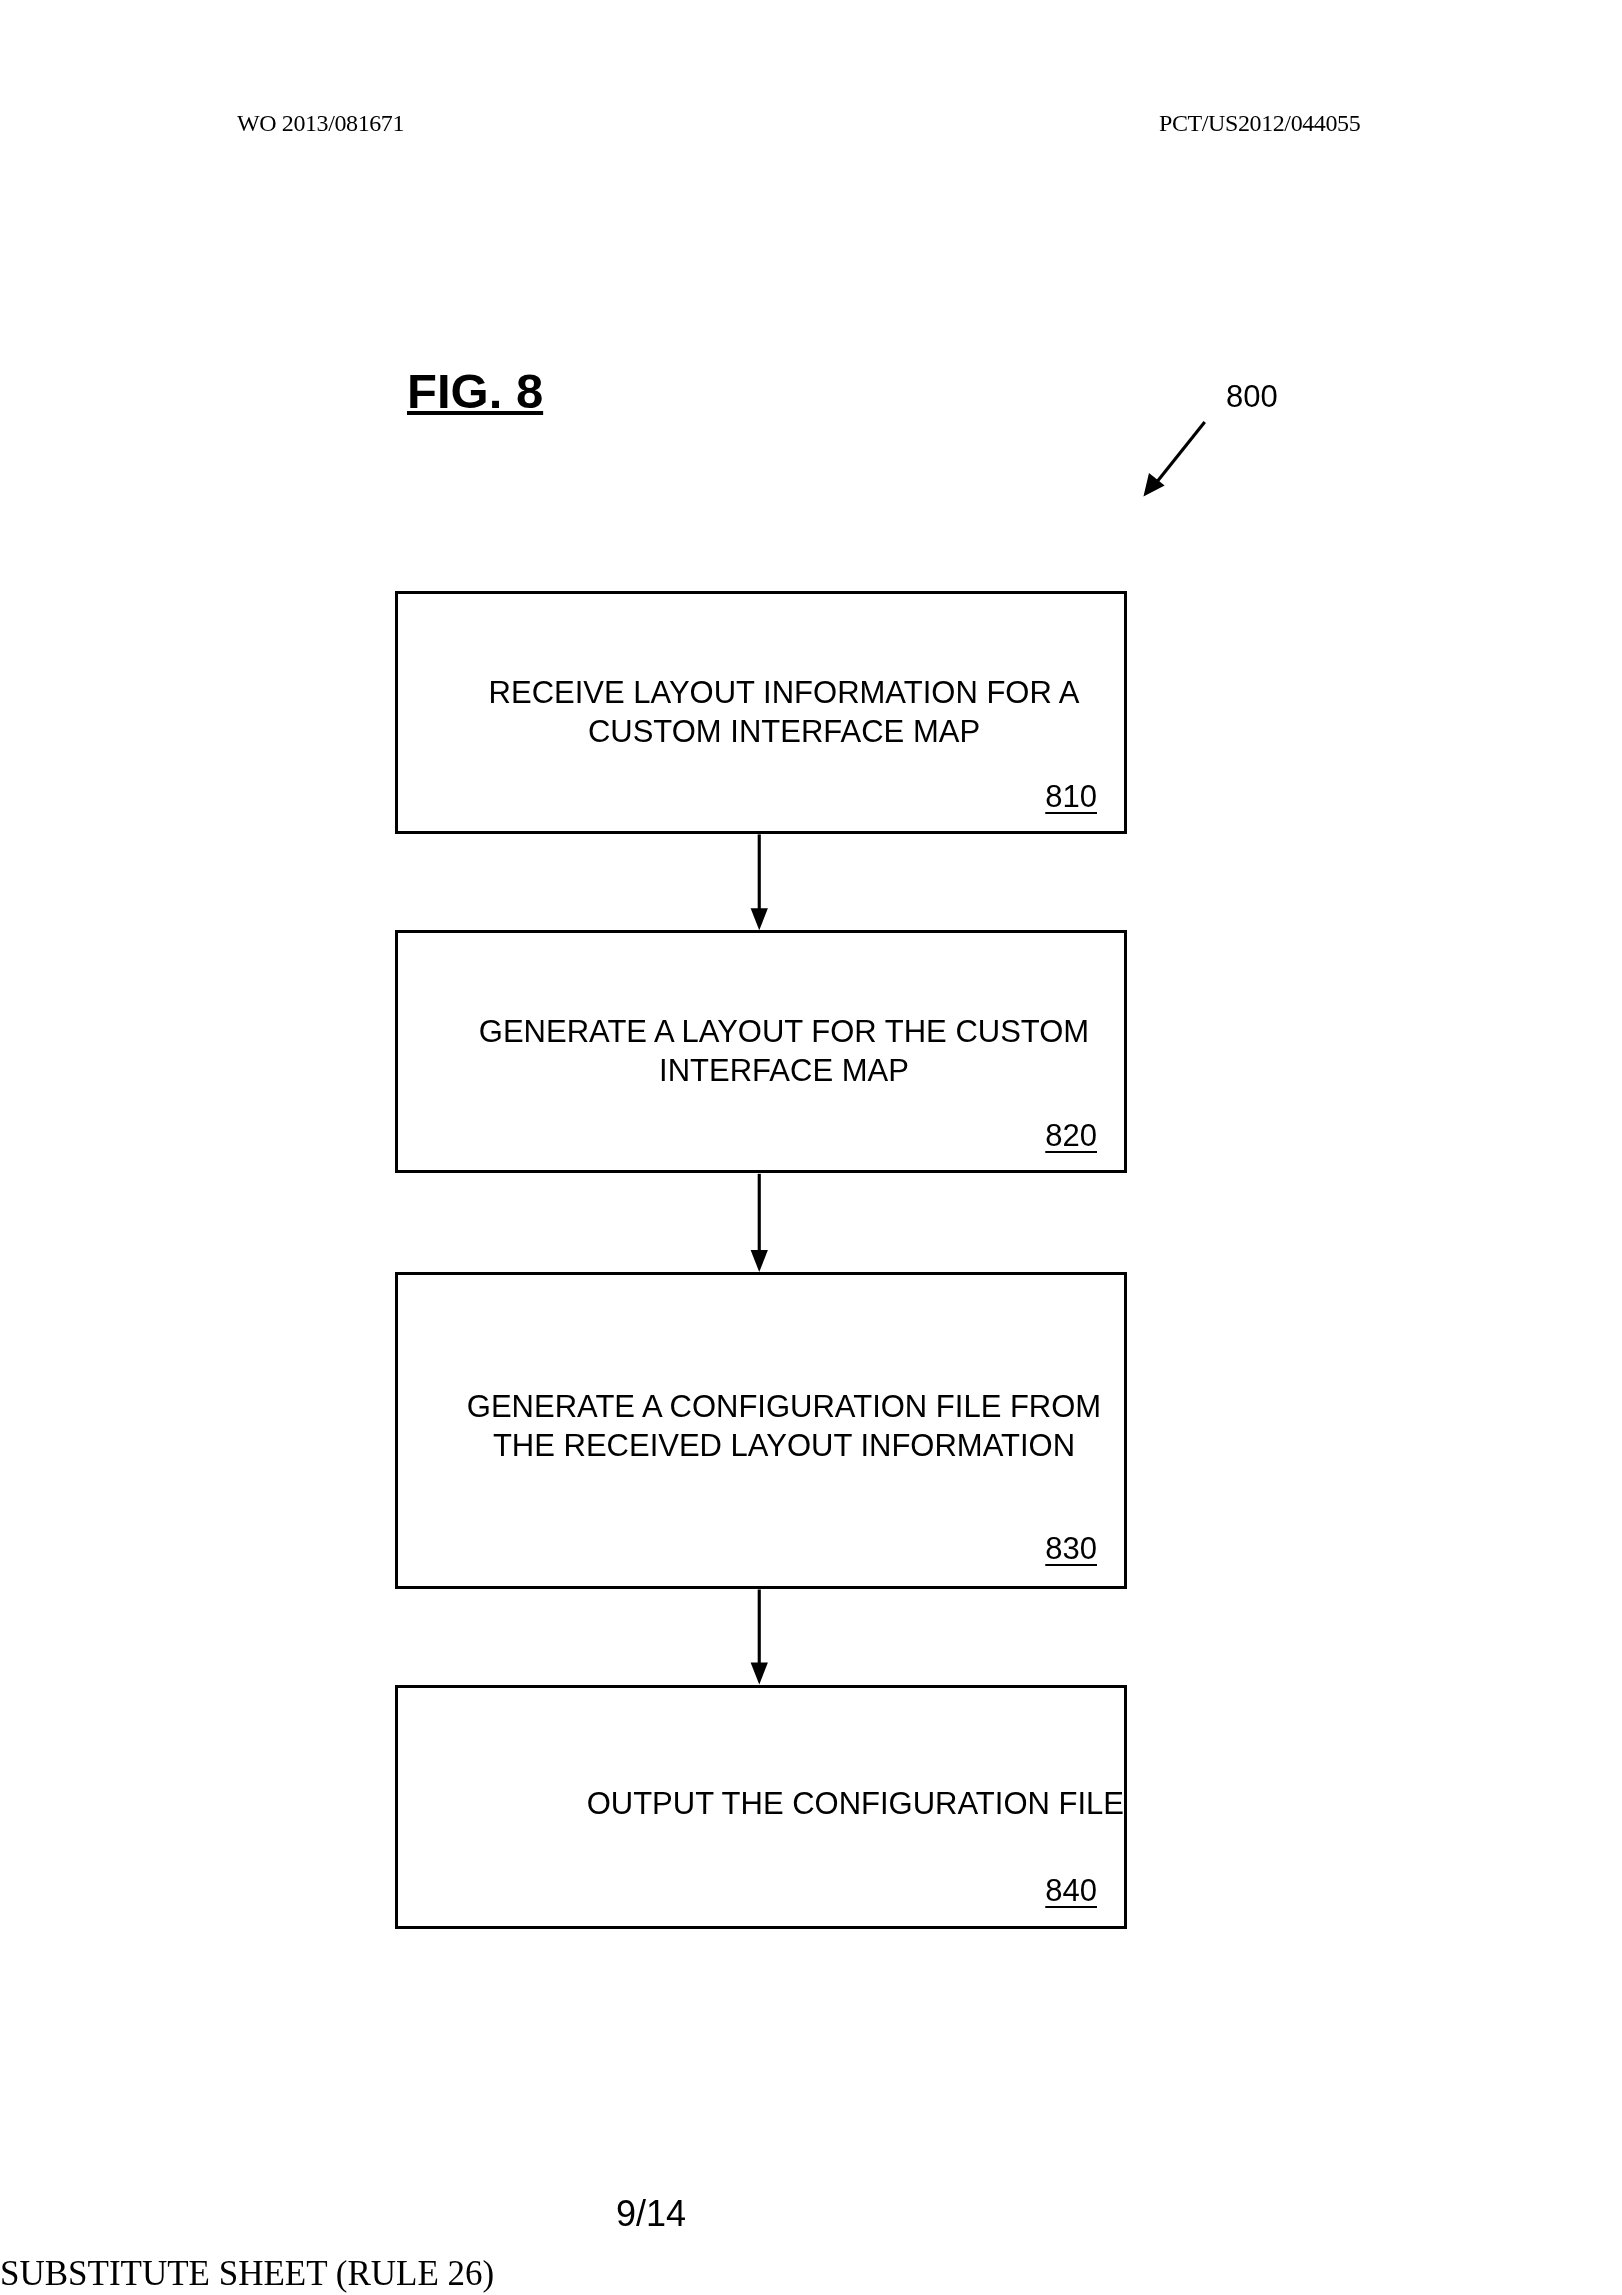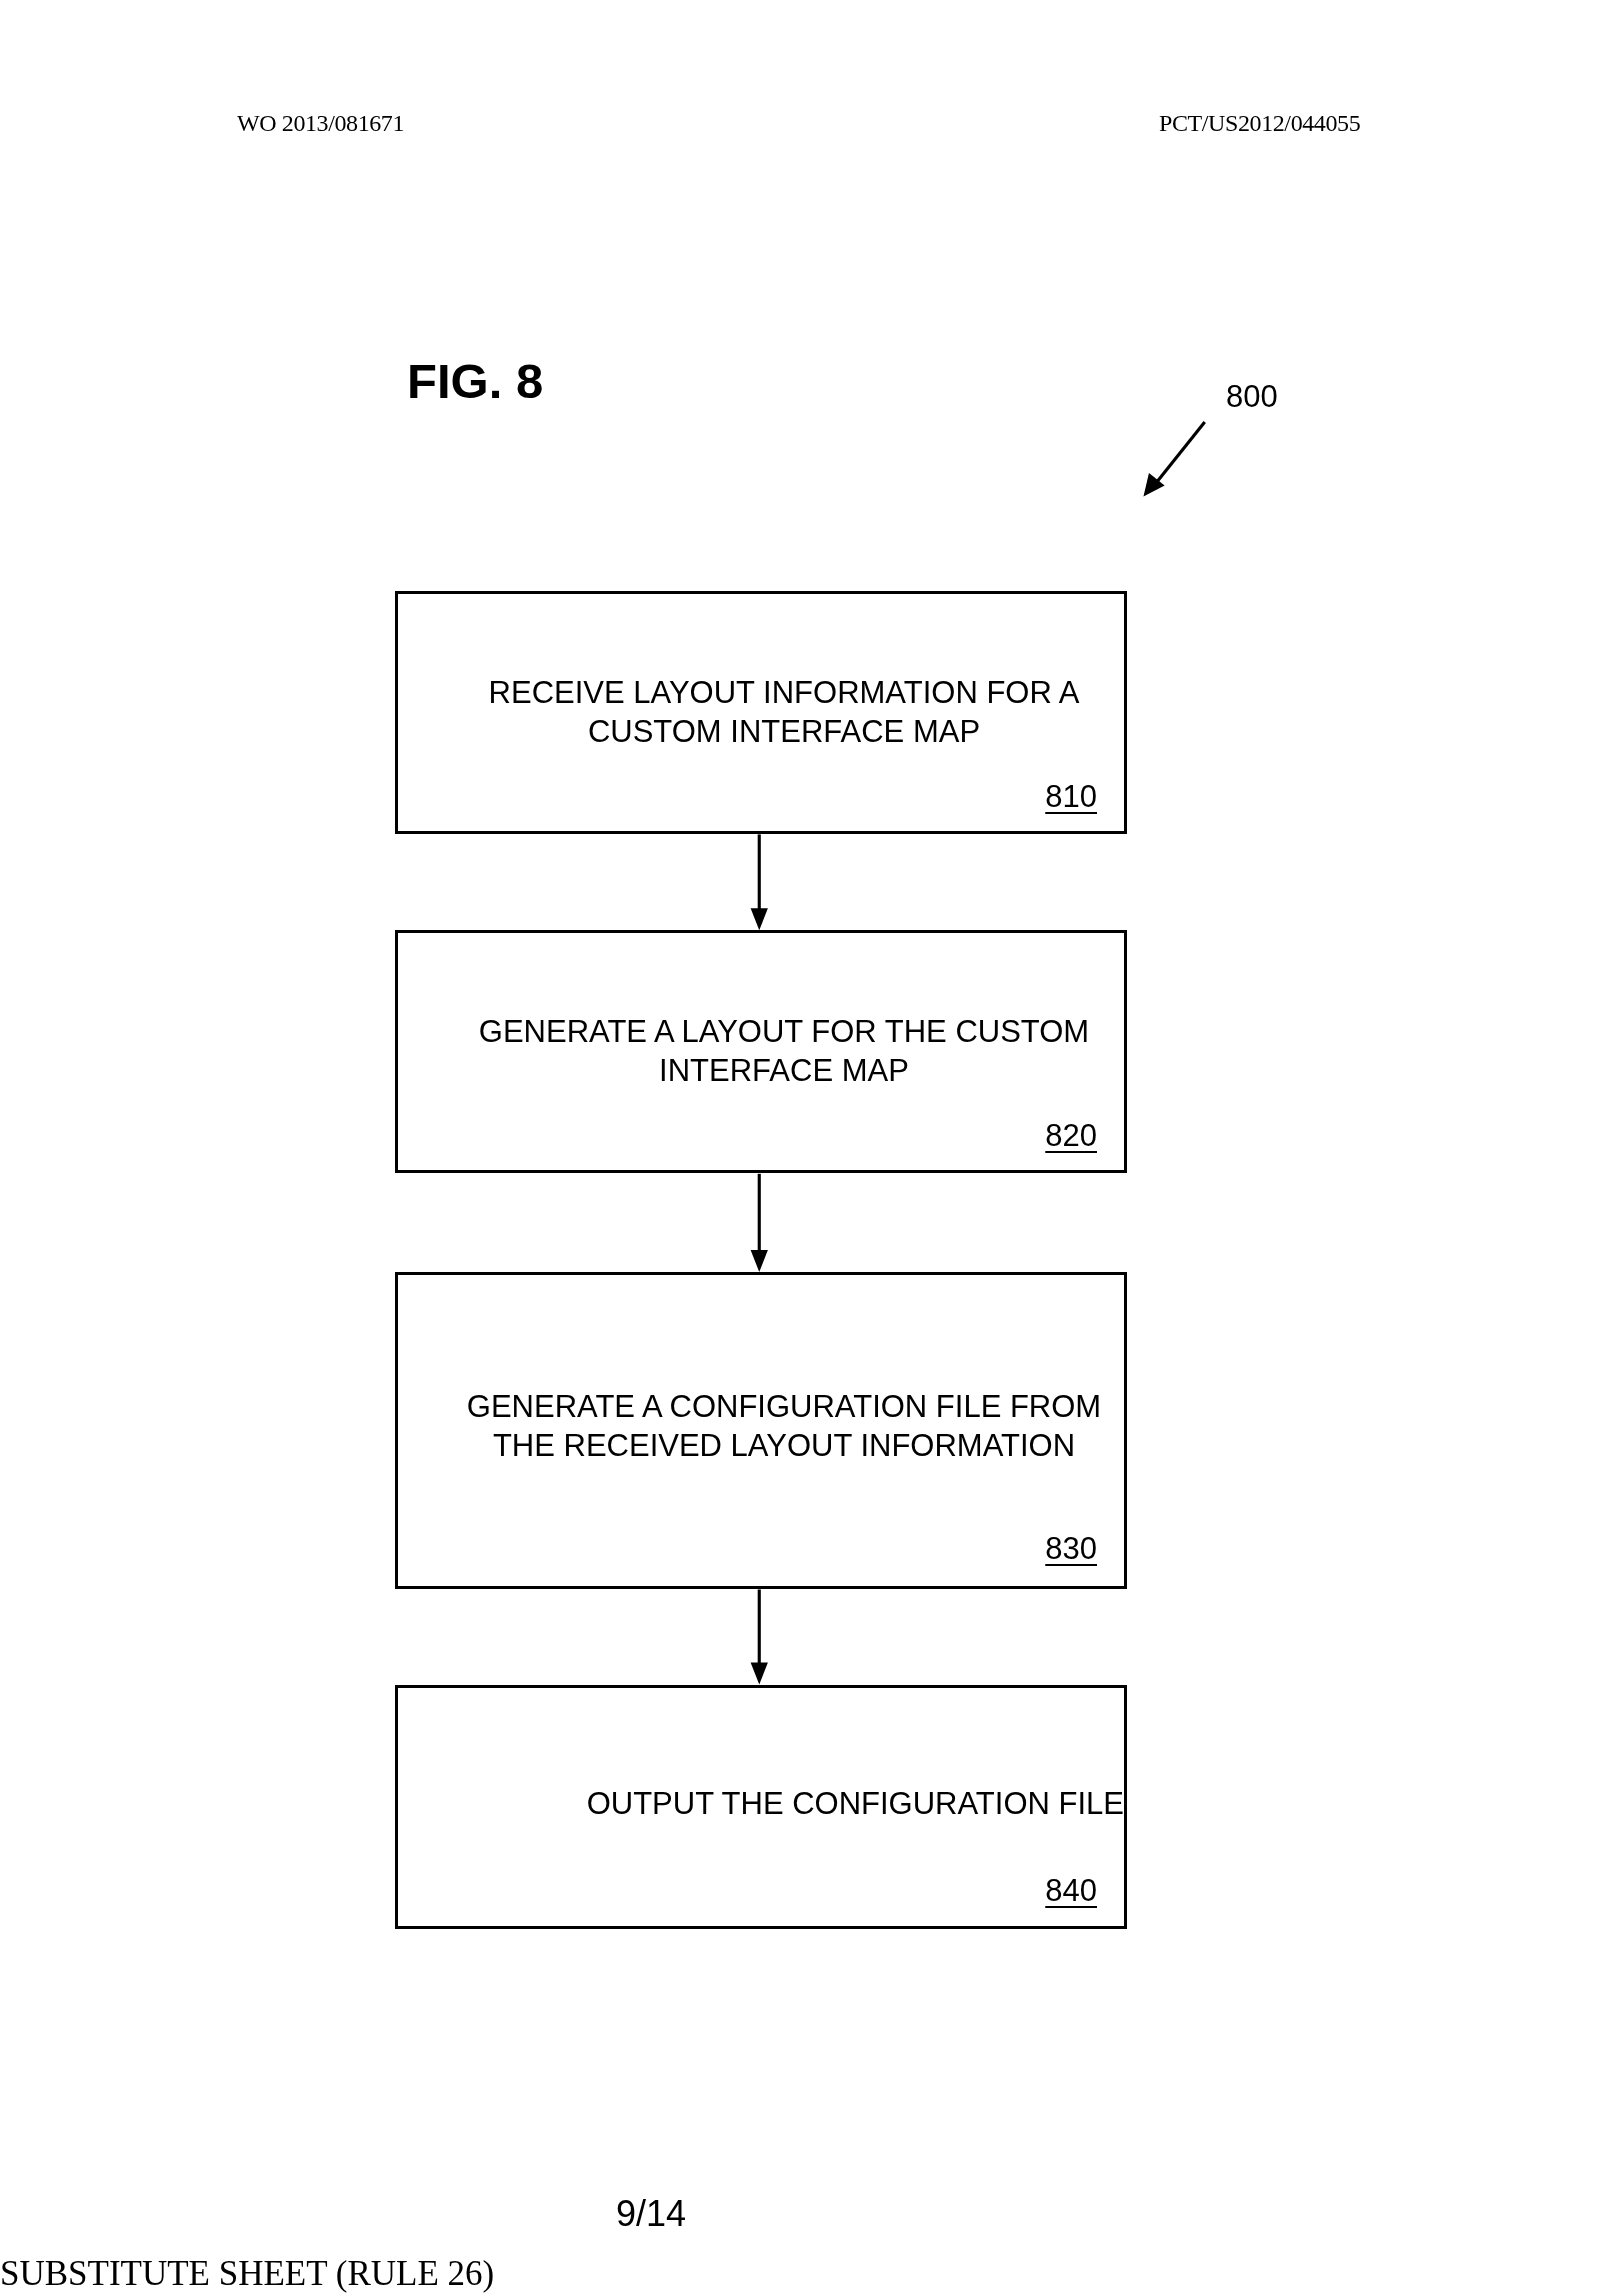--- a/index.html
+++ b/index.html
@@ -1,21 +1,21 @@
 <!DOCTYPE html>
 <html style="font-size:12.6px"><head>
 <meta charset="utf-8">
 <style>
   html, body { margin:0; padding:0; background:#ffffff; }
   body { width:1623px; height:2295px; position:relative; overflow:hidden; color:#000; }
   .abs { position:absolute; }
   .hdr { font-family:"Liberation Serif", serif; font-weight:normal; font-size:24px; top:110px; letter-spacing:-0.4px; }
   #hdr-left { left:237px; }
   #hdr-right { left:1159px; }
-  #fig-title { left:407px; top:353px; font-family:"Liberation Sans", sans-serif; font-weight:bold; font-size:49px; }
+  #fig-title { left:407px; top:363px; font-family:"Liberation Sans", sans-serif; font-weight:bold; font-size:49px;text-decoration:underline; }
   #ref-800 { left:1226px; top:379px; font-family:"Liberation Sans", sans-serif; font-size:31px; }
   .box { position:absolute; left:395px; width:726px; border:3.1px solid #000; box-sizing:content-box; }
   .box .txt { position:absolute; left:0; right:0; text-align:center; font-family:"Liberation Sans", sans-serif; font-size:31px; line-height:39px;padding-left:46px; }
   .box .num { position:absolute; right:27px; font-family:"Liberation Sans", sans-serif; font-size:31px; text-decoration:underline; text-decoration-thickness:2.4px; text-underline-offset:4.7px; }
   #box-810 { top:591px; height:237px; }
   #box-810 .txt { top:79px; }
   #box-810 .num { top:185px; }
   #box-820 { top:930px; height:237px; }
   #box-820 .txt { top:79px; }
   #box-820 .num { top:185px; }

